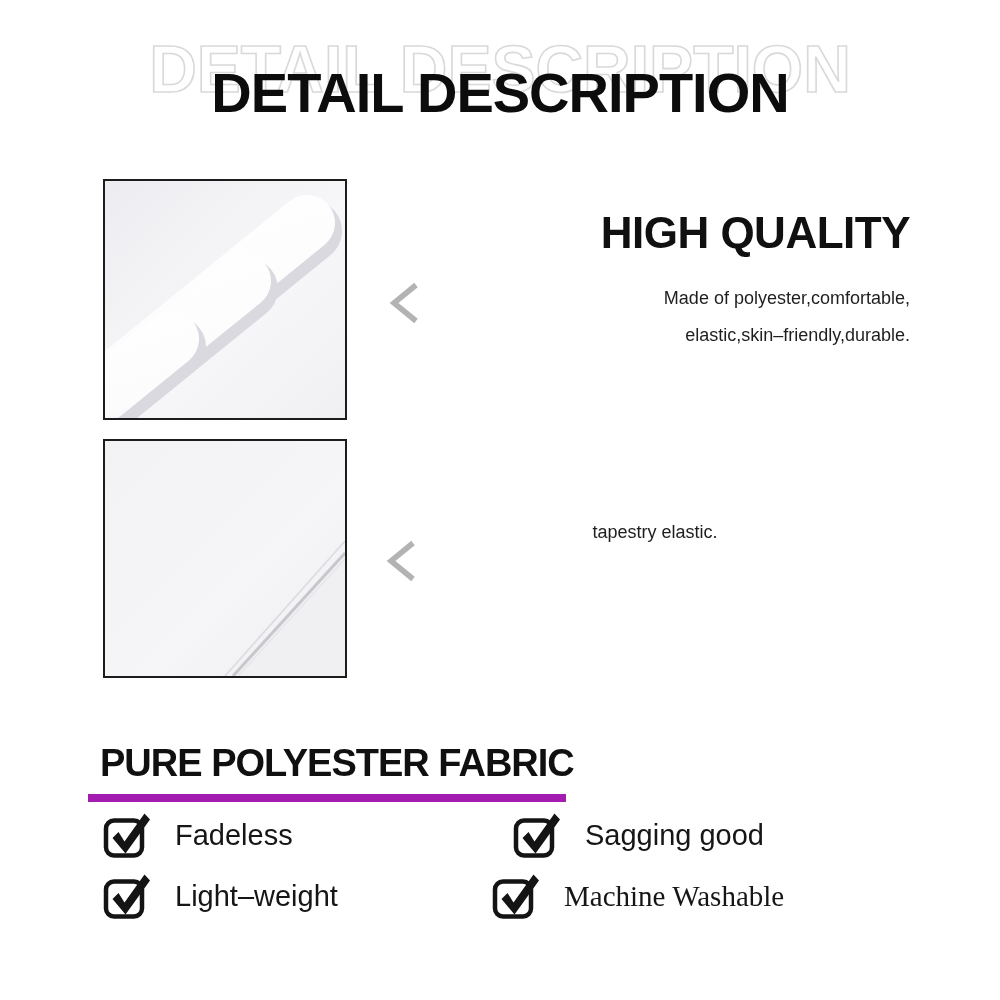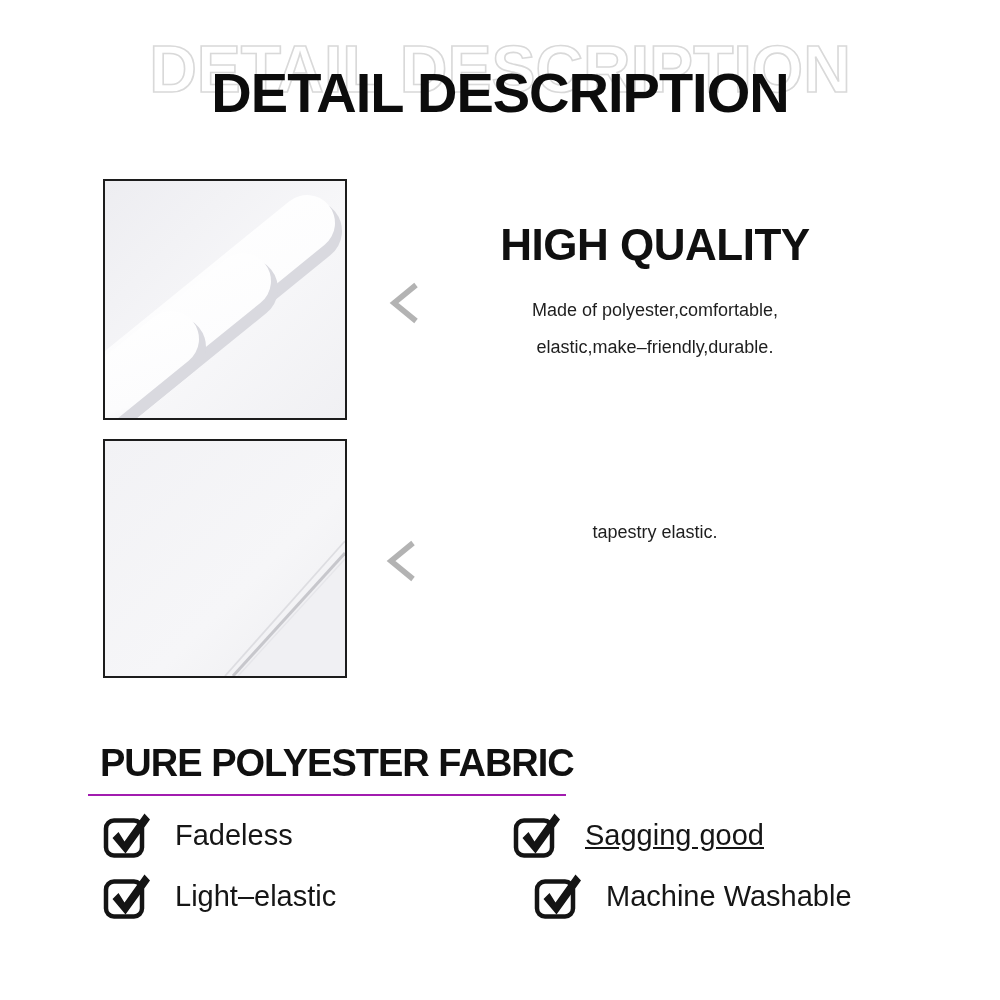--- a/index.html
+++ b/index.html
@@ -30,46 +30,46 @@
   .photo-2{top:439px;width:244px;height:239px;}
 
   
   .chevron{position:absolute;width:38px;height:44px;}
   .chevron svg{display:block;width:100%;height:100%;}
   .chevron-1{left:386px;top:281px;}
   .chevron-2{left:383px;top:539px;}
 
   
   .copy{position:absolute;left:400px;width:510px;text-align:center;}
-  .copy-1{top:222px;}
+  .copy-1{top:210px;text-align:right;}
   .copy-2{top:490px;}
   .copy h2{
     margin:0;font-size:44px;font-weight:700;letter-spacing:-0.5px;
     line-height:46px;color:#101010;white-space:nowrap;
   }
   .copy p{margin:24px 0 0 0;font-size:18px;line-height:37px;color:#1e1e1e;}
   .copy p span{display:block;}
 
   
   .features-heading{
     position:absolute;left:88px;top:742px;margin:0;
-    padding:0 14px 9px 12px;border-bottom:2px solid #a21caf;
+    padding:0 14px 9px 12px;border-bottom:8px solid #a21caf;
     width:452px;box-sizing:content-box;
     font-size:38px;font-weight:700;letter-spacing:-1px;color:#101010;white-space:nowrap;
   }
   .feature-item{
     position:absolute;display:flex;align-items:center;gap:22px;height:50px;
   }
   .feature-item .cb{width:50px;height:50px;flex:0 0 auto;}
   .feature-item .cb svg{display:block;width:100%;height:100%;}
   .feature-label{font-size:29px;color:#161616;letter-spacing:0;white-space:nowrap;}
   .fi-0{left:103px;top:810px;}
   .fi-1{left:103px;top:871px;}
-  .fi-2{left:513px;top:810px;text-decoration:underline;}
-  .fi-3{left:534px;top:871px;}
+  .fi-2{left:513px;top:810px;}
+  .fi-3{left:492px;top:871px;font-family:Liberation Serif, serif;}
 </style>
 </head>
 <body>
 
 <div class="canvas">
 
   <div class="watermark">DETAIL DESCRIPTION</div>
   <h1 class="title">DETAIL DESCRIPTION</h1>
 
   <figure class="photo photo-1">
@@ -99,21 +99,21 @@
   </figure>
   <span class="chevron chevron-1">
     <svg viewBox="0 0 38 44" aria-hidden="true">
       <polyline points="30,4 8,22 30,40" fill="none" stroke="#b3b3b3" stroke-width="5.5" stroke-linecap="butt" stroke-linejoin="miter"></polyline>
     </svg>
   </span>
   <div class="copy copy-1">
     <h2>HIGH QUALITY</h2>
     <p>
       <span>Made of polyester,comfortable,</span>
-      <span>elastic,make–friendly,durable.</span>
+      <span>elastic,skin–friendly,durable.</span>
     </p>
   </div>
 
   <figure class="photo photo-2">
     <svg viewBox="0 0 240 235" preserveAspectRatio="none" aria-hidden="true">
       <defs>
         <linearGradient id="p2bg" x1="0" y1="0" x2="1" y2="1">
           <stop offset="0" stop-color="#f2f2f5"></stop>
           <stop offset="0.6" stop-color="#f6f6f8"></stop>
           <stop offset="1" stop-color="#ededf0"></stop>
@@ -149,21 +149,21 @@
     <span class="feature-label">Fadeless</span>
   </div>
 
   <div class="feature-item fi-1">
     <span class="cb">
       <svg viewBox="0 0 50 48" aria-hidden="true">
         <rect x="3" y="9.5" width="36" height="35" rx="8" fill="#ffffff" stroke="#141414" stroke-width="4.5"></rect>
         <path d="M9.5 27 L15.5 21 L21.5 30.5 L41.5 2.5 L47 8.5 L22.5 42.5 Z" fill="#141414"></path>
       </svg>
     </span>
-    <span class="feature-label">Light–elastic</span>
+    <span class="feature-label">Light–weight</span>
   </div>
 
   <div class="feature-item fi-2">
     <span class="cb">
       <svg viewBox="0 0 50 48" aria-hidden="true">
         <rect x="3" y="9.5" width="36" height="35" rx="8" fill="#ffffff" stroke="#141414" stroke-width="4.5"></rect>
         <path d="M9.5 27 L15.5 21 L21.5 30.5 L41.5 2.5 L47 8.5 L22.5 42.5 Z" fill="#141414"></path>
       </svg>
     </span>
     <span class="feature-label">Sagging good</span>

